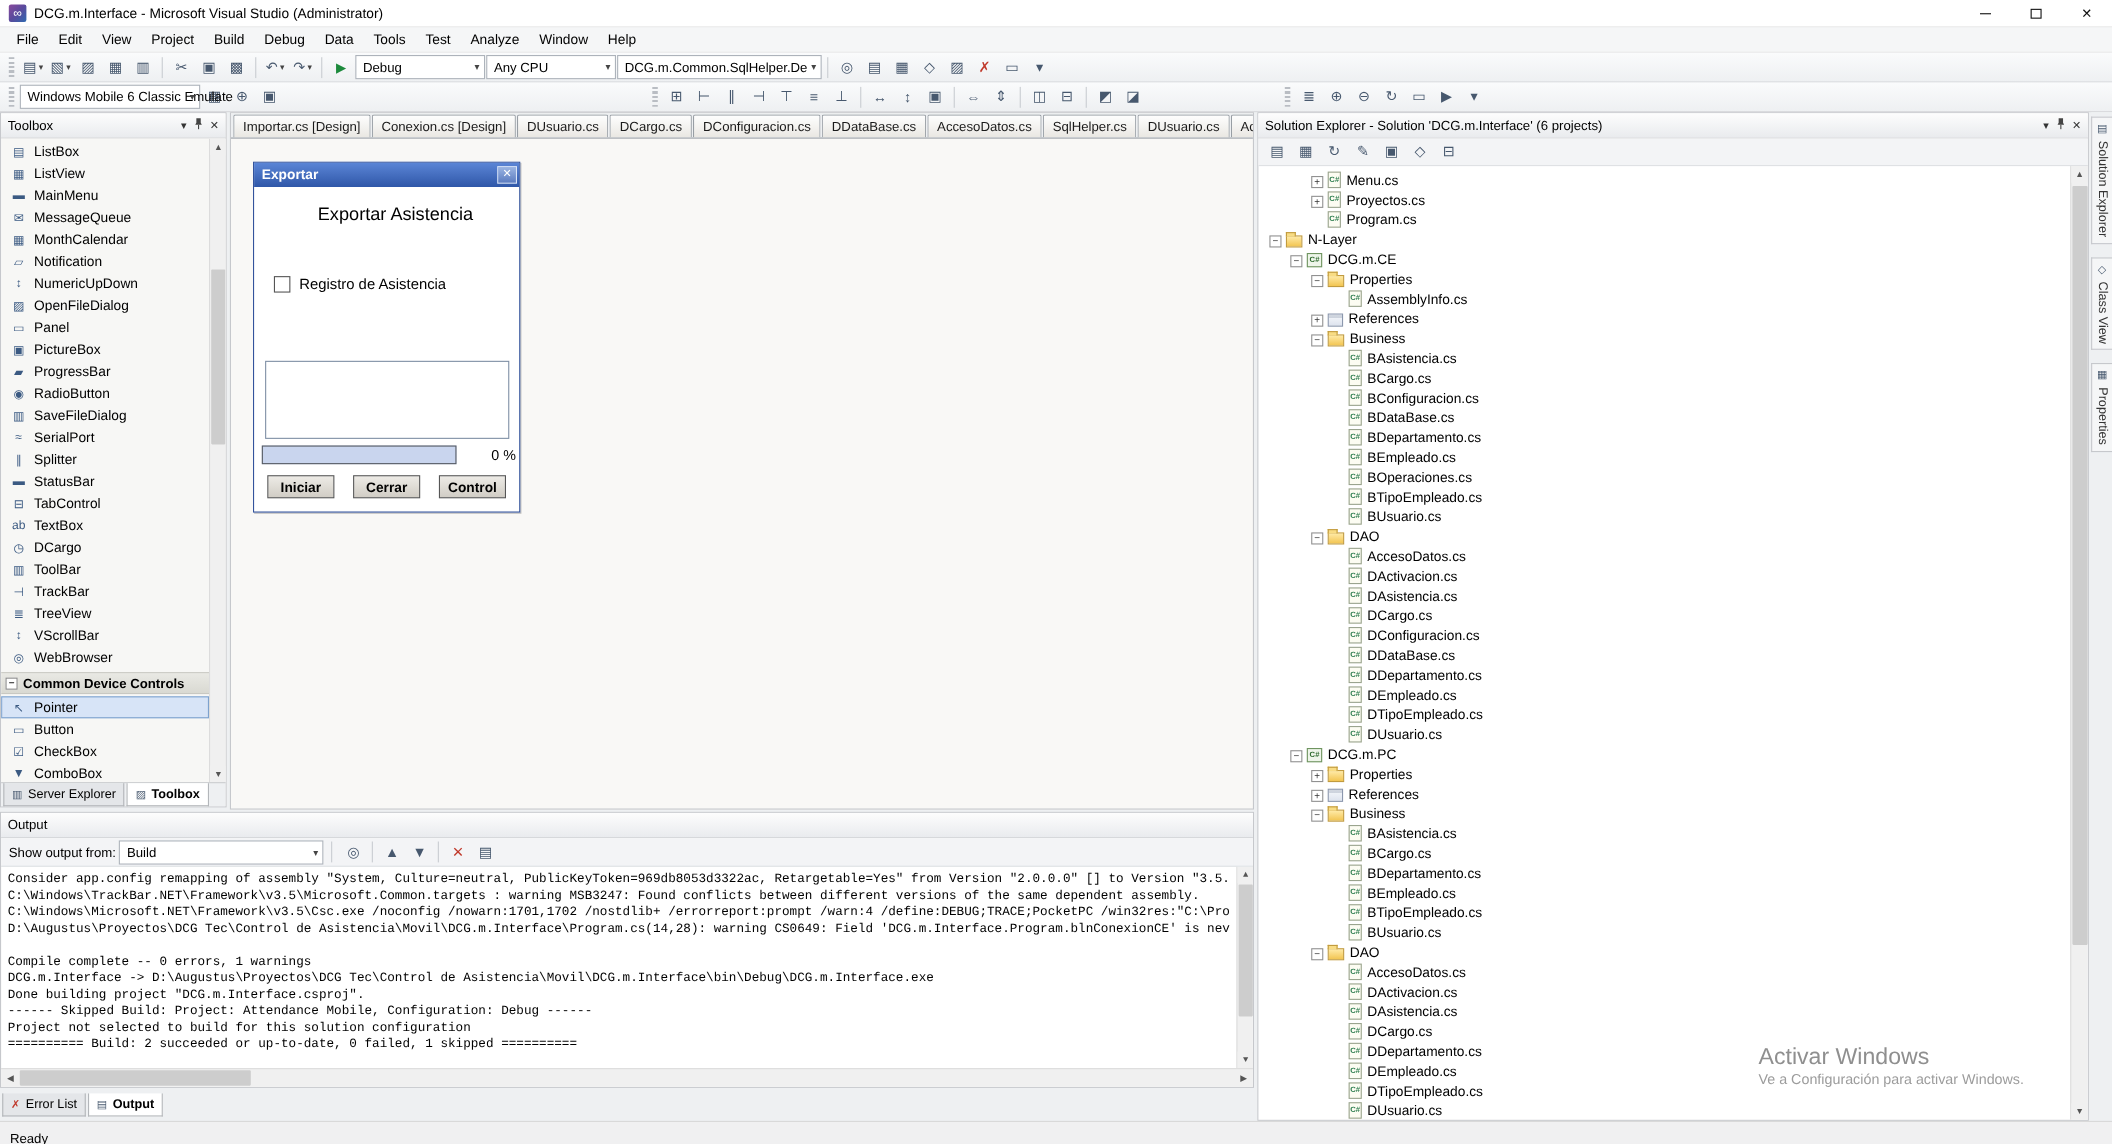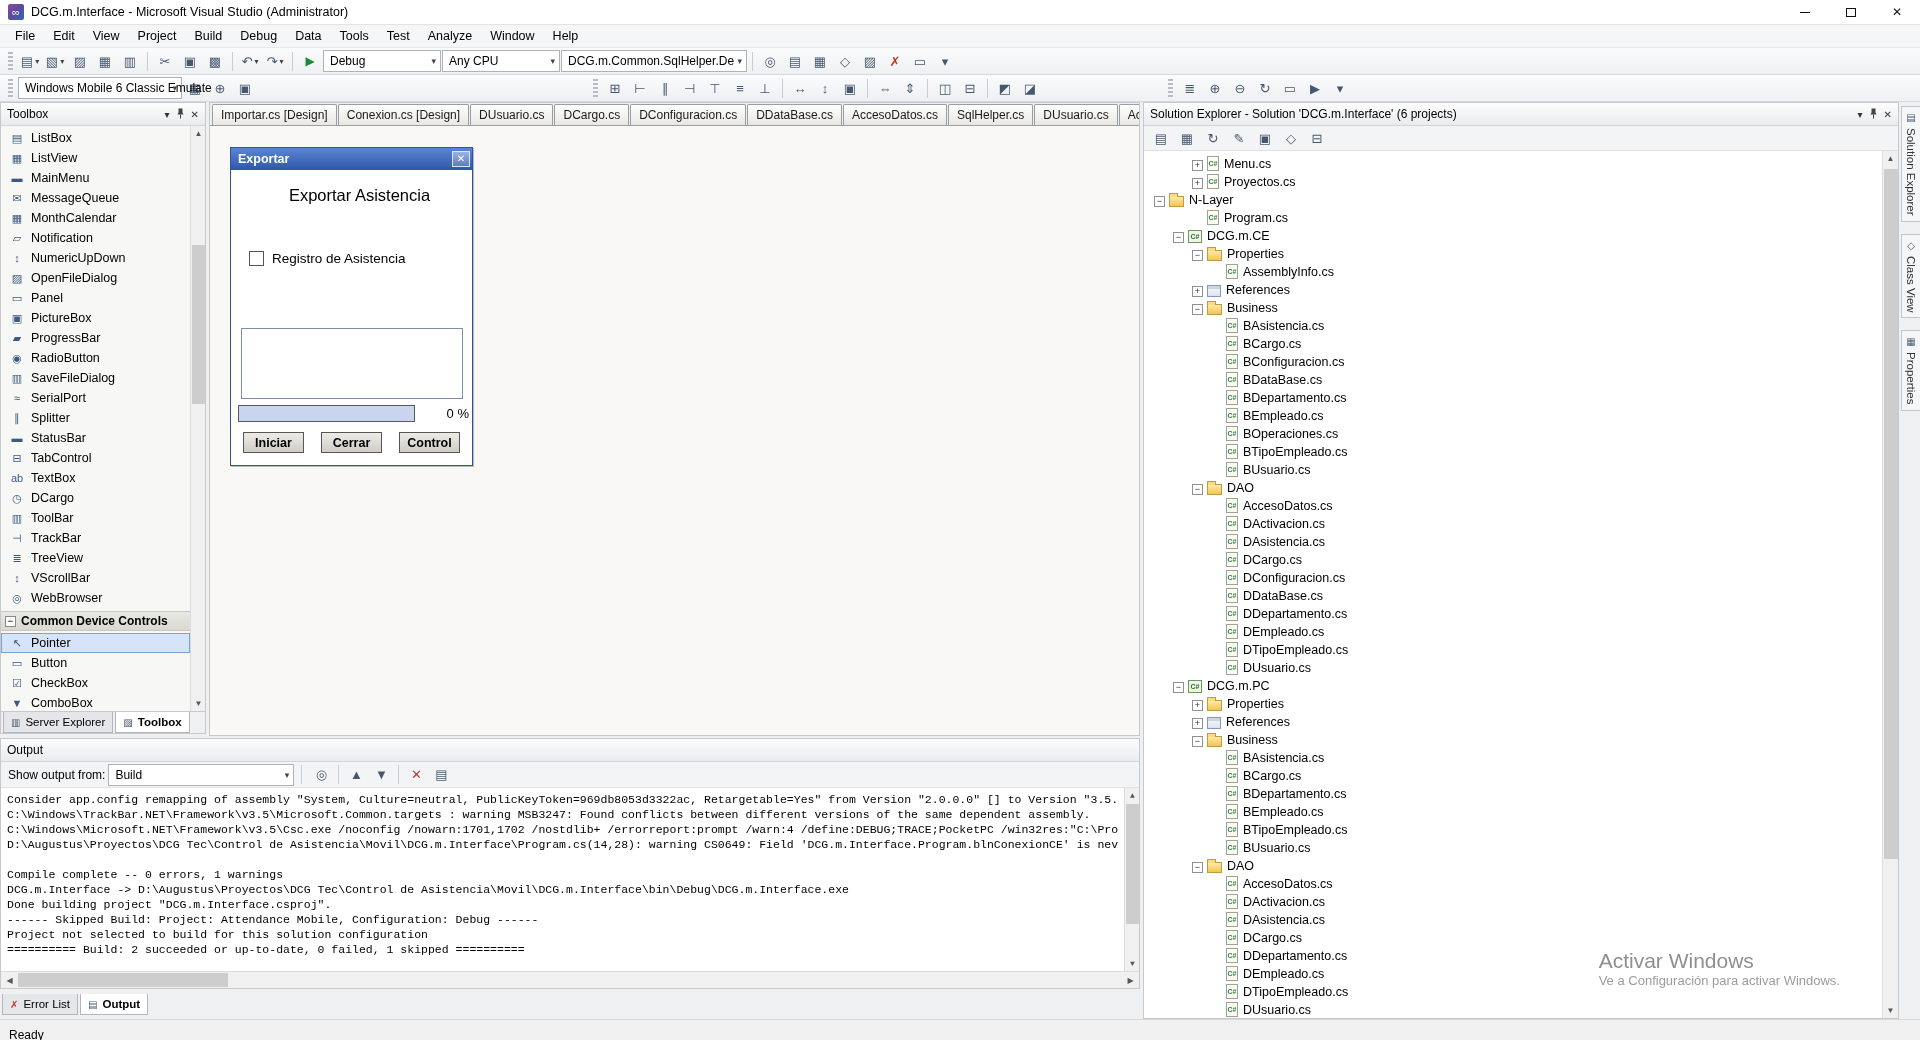--- a/index.html
+++ b/index.html
@@ -674,30 +674,30 @@
               <span class="ticon ico-cs"></span>
               <span class="tlabel">Menu.cs</span>
             </div>
 
             <div class="tree-row lv3" data-expand="plus">
               <span class="expander" data-e="+"></span>
               <span class="ticon ico-cs"></span>
               <span class="tlabel">Proyectos.cs</span>
             </div>
 
+            <div class="tree-row lv3" data-expand="">
+              <span class="expander" data-e=""></span>
+              <span class="ticon ico-cs"></span>
+              <span class="tlabel">Program.cs</span>
+            </div>
+
             <div class="tree-row lv1" data-expand="minus">
               <span class="expander" data-e="−"></span>
               <span class="ticon ico-folder"></span>
               <span class="tlabel">N-Layer</span>
-            </div>
-
-            <div class="tree-row lv3" data-expand="">
-              <span class="expander" data-e=""></span>
-              <span class="ticon ico-cs"></span>
-              <span class="tlabel">Program.cs</span>
             </div>
 
             <div class="tree-row lv2" data-expand="minus">
               <span class="expander" data-e="−"></span>
               <span class="ticon ico-prj"></span>
               <span class="tlabel">DCG.m.CE</span>
             </div>
 
             <div class="tree-row lv3" data-expand="minus">
               <span class="expander" data-e="−"></span>

